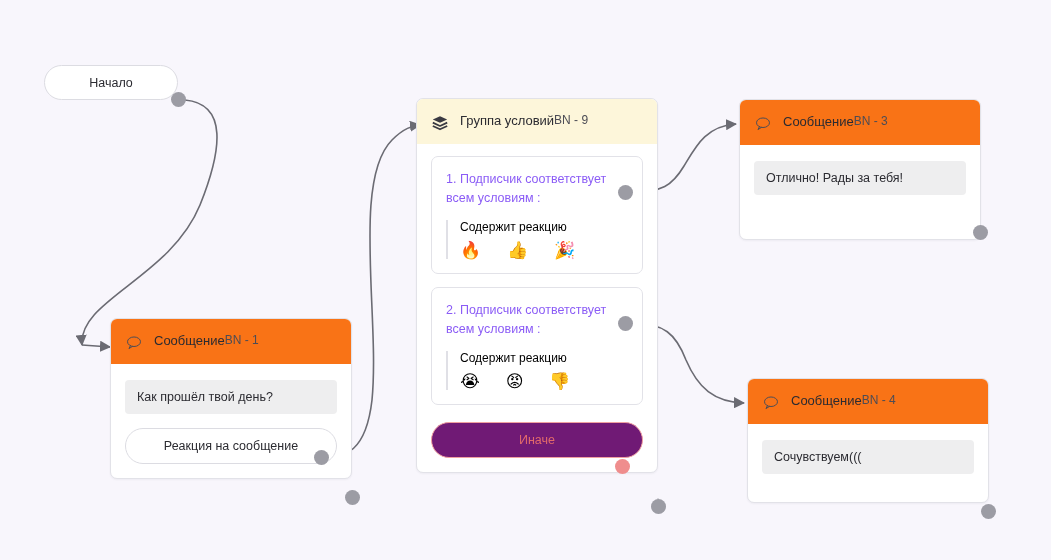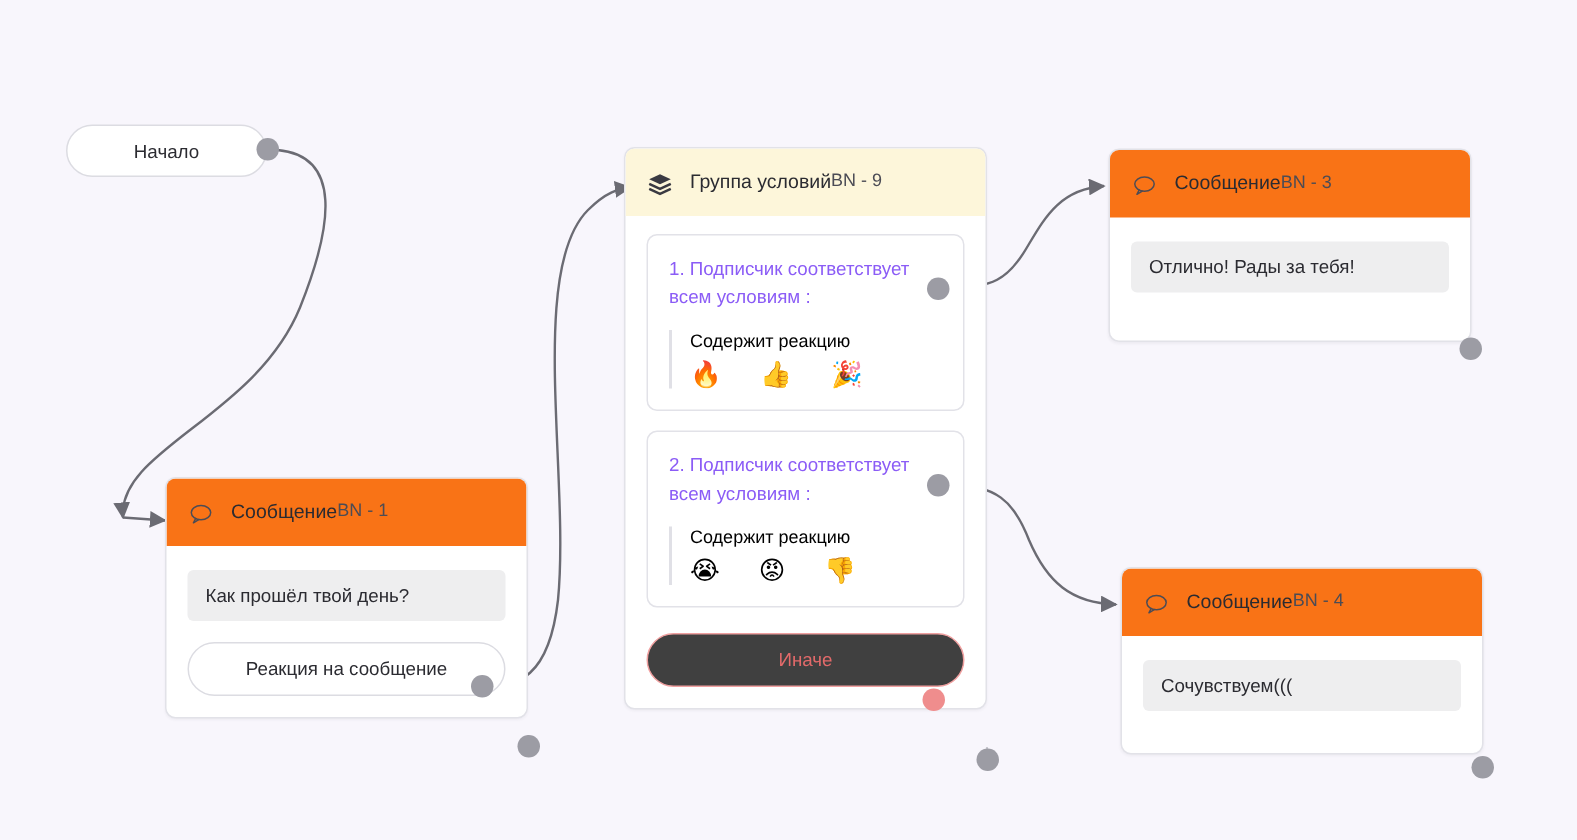--- a/index.html
+++ b/index.html
@@ -29,21 +29,21 @@
   }
 
   .node {
     position: absolute;
     box-sizing: border-box;
   }
 
   
   .start-pill {
     left: 44px;
-    top: 83px;
+    top: 65px;
     width: 134px;
     height: 35px;
     background: #ffffff;
     border: 1px solid #dcdce2;
     border-radius: 18px;
     display: flex;
     align-items: center;
     justify-content: center;
     color: #2b2b31;
     font-size: 12.5px;
@@ -136,21 +136,21 @@
     display: flex;
     gap: 26px;
     font-size: 17px;
     line-height: 1;
     font-family: "DejaVu Sans", sans-serif;
   }
   .else-btn {
     height: 34px;
     border: 1px solid #f0a0a0;
     border-radius: 18px;
-    background: #404040;
+    background: #701a75;
     display: flex;
     align-items: center;
     justify-content: center;
     font-size: 12.5px;
     color: #e26a6a;
     position: relative;
     margin-top: 17px;
   }
 
   
@@ -268,21 +268,21 @@
     <div class="card-header hdr-msg">
       <svg class="hdr-icon" viewBox="0 0 20 20">
         <ellipse cx="10" cy="8.6" rx="7.2" ry="5.3" fill="none" stroke="#4c4c55" stroke-width="1.1"></ellipse>
         <path d="M 6.2 12.6 L 4.4 16.2 L 8.6 13.6" fill="none" stroke="#4c4c55" stroke-width="1.1" stroke-linejoin="round"></path>
       </svg>
       <div class="hdr-text">
         <span class="hdr-title">Сообщение</span>
         <span class="hdr-sub">BN - 3</span>
       </div>
     </div>
-    <div class="card-body" style="padding-bottom:32px;">
+    <div class="card-body" style="padding-bottom:44px;">
       <div class="msg-bubble">Отлично! Рады за тебя!</div>
     </div>
   </div>
   <div class="port" style="left:973px; top:225px;"></div>
 
   <div class="node card" style="left:747px; top:378px; width:242px;">
     <div class="card-header hdr-msg">
       <svg class="hdr-icon" viewBox="0 0 20 20">
         <ellipse cx="10" cy="8.6" rx="7.2" ry="5.3" fill="none" stroke="#4c4c55" stroke-width="1.1"></ellipse>
         <path d="M 6.2 12.6 L 4.4 16.2 L 8.6 13.6" fill="none" stroke="#4c4c55" stroke-width="1.1" stroke-linejoin="round"></path>

